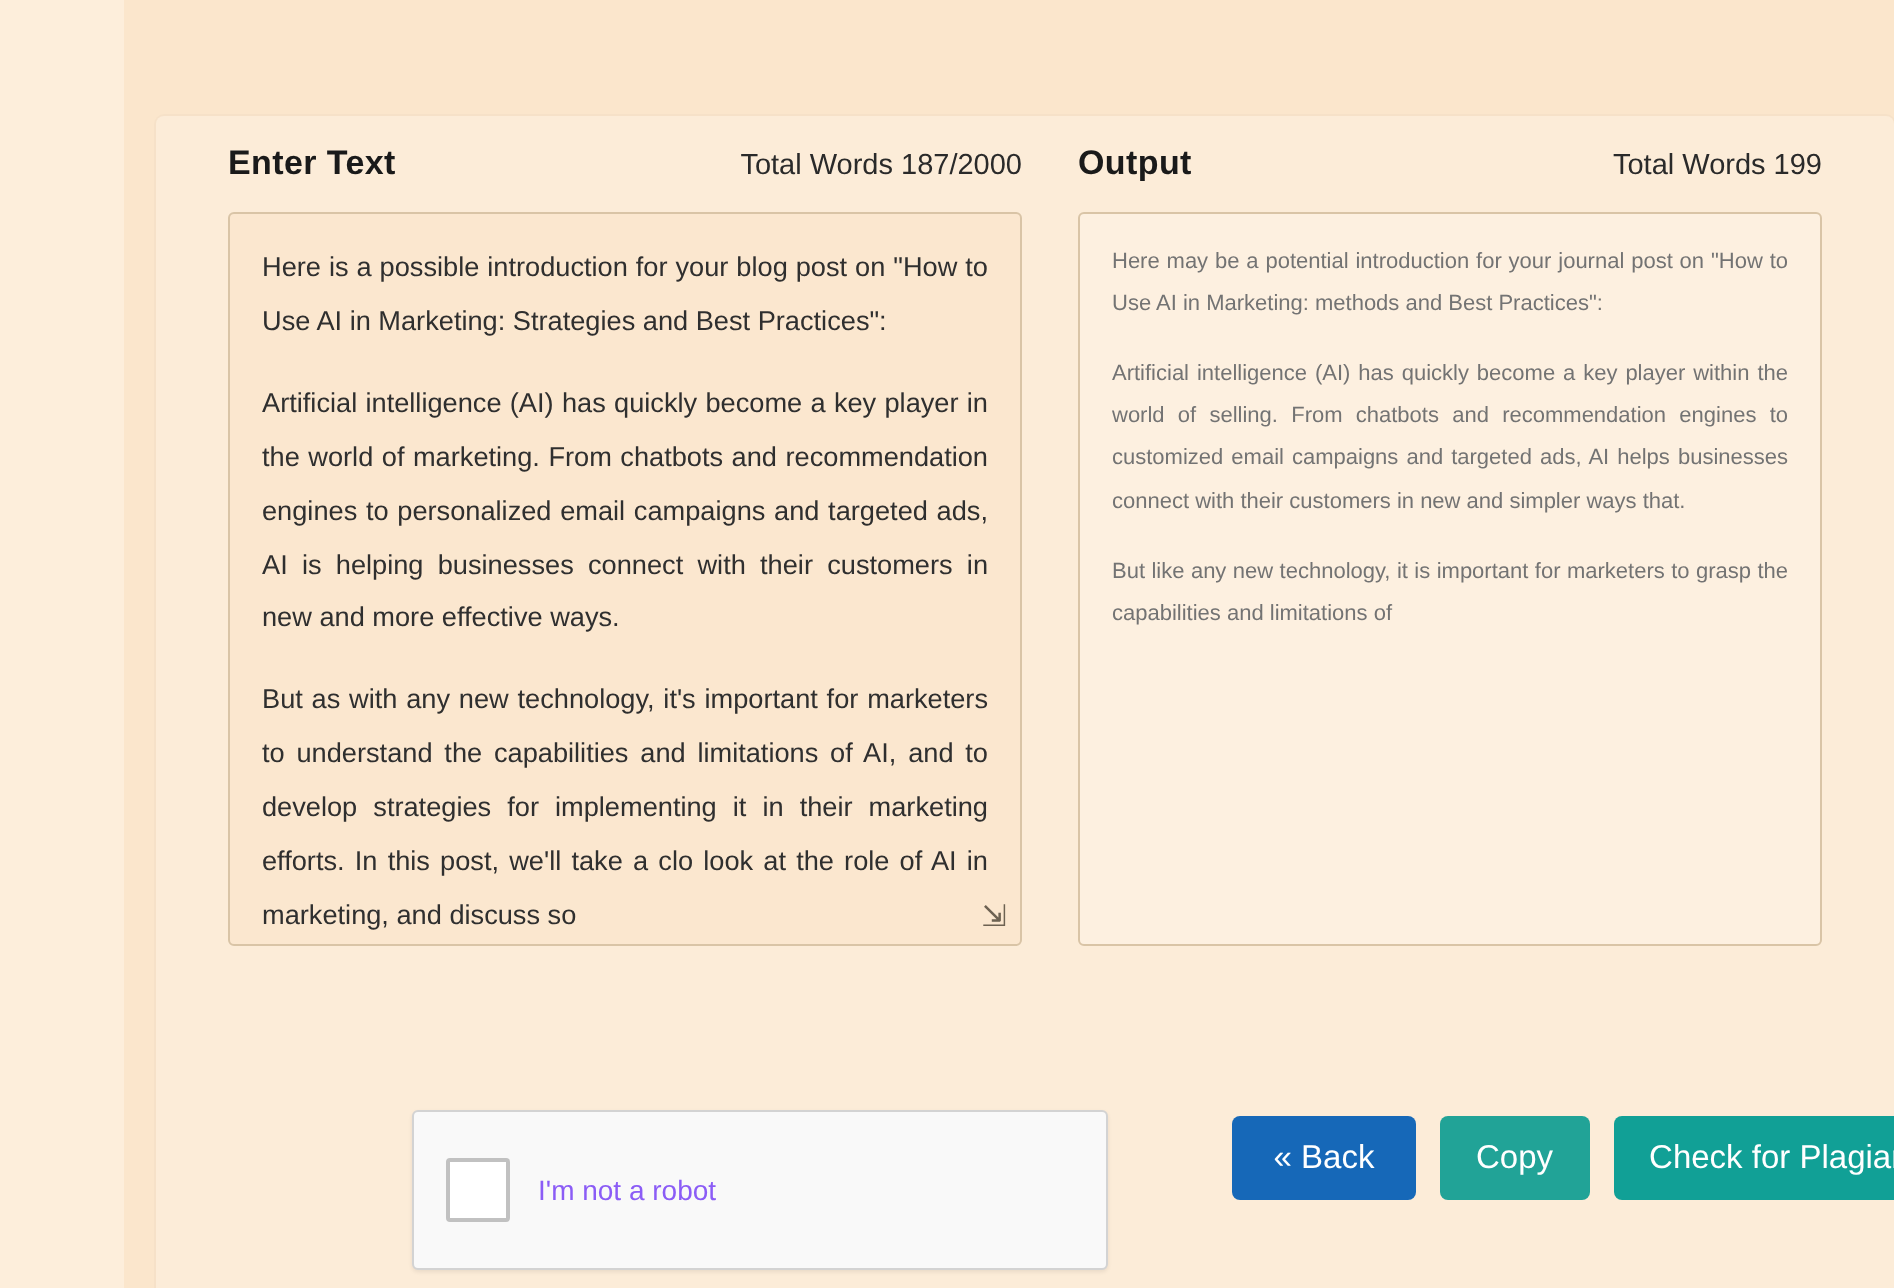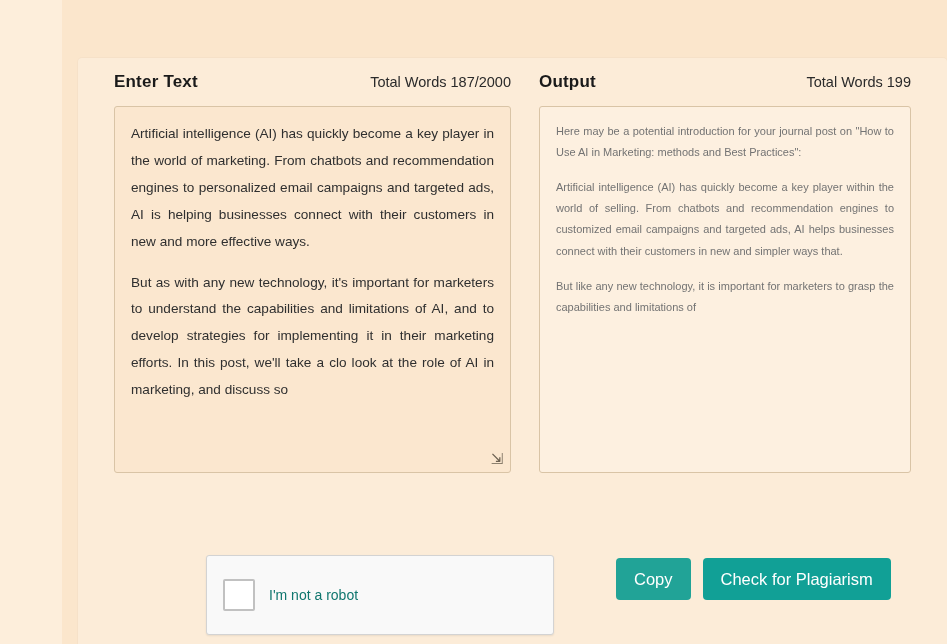--- a/index.html
+++ b/index.html
@@ -139,21 +139,21 @@
     height: 28px;
     margin-left: 16px;
     background: #fff;
     border: 2px solid #c1c1c1;
     border-radius: 2px;
     cursor: pointer;
   }
   .captcha-label {
     margin-left: 14px;
     font-size: 14px;
-    color: #0f766e;
+    color: #8b5cf6;
     font-family: "Liberation Sans", sans-serif;
   }
   .captcha-brand {
     margin-left: auto;
     margin-right: 12px;
     text-align: center;
     width: 92px;
   }
   .recaptcha-logo {
     width: 34px;
@@ -208,20 +208,21 @@
     <div class="card">
 
       <div class="panels">
 
         <div class="panel panel-left">
           <div class="panel-head">
             <span class="panel-title">Enter Text</span>
             <span class="panel-count">Total Words 187/2000</span>
           </div>
           <div class="textbox">
+            <p>Here is a possible introduction for your blog post on "How to Use AI in Marketing: Strategies and Best Practices":</p>
             <p>Artificial intelligence (AI) has quickly become a key player in the world of marketing. From chatbots and recommendation engines to personalized email campaigns and targeted ads, AI is helping businesses connect with their customers in new and more effective ways.</p>
             <p>But as with any new technology, it's important for marketers to understand the capabilities and limitations of AI, and to develop strategies for implementing it in their marketing efforts. In this post, we'll take a clo look at the role of AI in marketing, and discuss so</p>
             <span class="resize-handle">⇲</span>
           </div>
         </div>
 
         <div class="panel panel-right">
           <div class="panel-head">
             <span class="panel-title">Output</span>
             <span class="panel-count">Total Words 199</span>
@@ -234,19 +235,20 @@
         </div>
 
       </div>
 
       <div class="captcha">
         <div class="captcha-check"></div>
         <span class="captcha-label">I'm not a robot</span>
       </div>
 
       <div class="out-buttons">
+        <button class="btn btn-back">« Back</button>
         <button class="btn btn-copy">Copy</button>
         <button class="btn btn-plag">Check for Plagiarism</button>
       </div>
 
     </div>
   </div>
 </div>
 
 </body></html>

